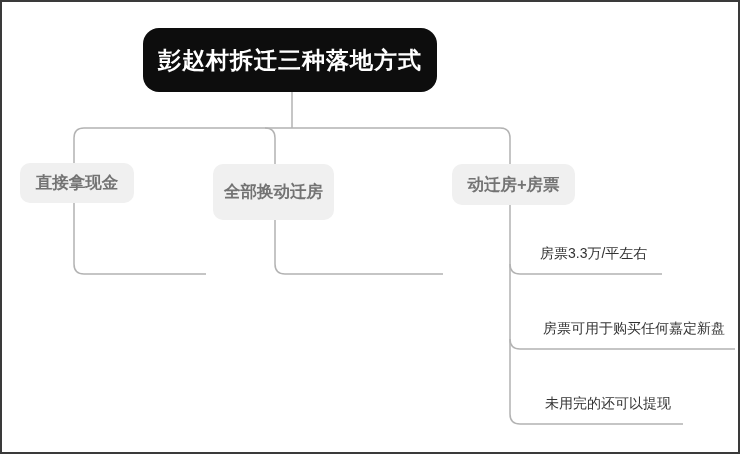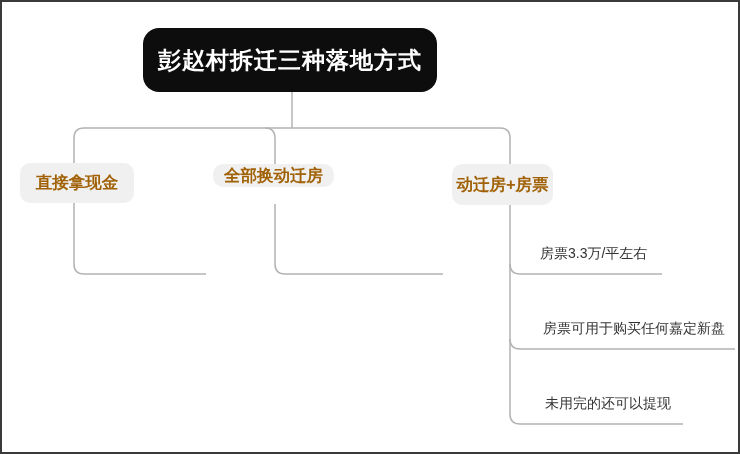--- a/index.html
+++ b/index.html
@@ -35,31 +35,31 @@
     font-weight: 700;
     letter-spacing: 1px;
     display: flex;
     align-items: center;
     justify-content: center;
   }
   .branch-node {
     position: absolute;
     background: #f0f0f0;
     border-radius: 10px;
-    color: #a16207;
+    color: #737373;
     font-size: 16.5px;
     font-weight: 600;
     display: flex;
     align-items: center;
     justify-content: center;
     white-space: nowrap;
   }
   .b1 { left: 18px;  top: 161px; width: 114px; height: 40px; }
-  .b2 { left: 211px; top: 162px; width: 121px; height: 23px; }
-  .b3 { left: 450px; top: 162px; width: 101px; height: 41px; }
+  .b2 { left: 211px; top: 162px; width: 121px; height: 56px; }
+  .b3 { left: 450px; top: 162px; width: 123px; height: 41px; }
   .leaf-note {
     position: absolute;
     color: #333333;
     font-size: 14px;
     white-space: nowrap;
     line-height: 18px;
   }
   .l1 { left: 108px; top: 242px; }
   .l2 { left: 306px; top: 242px; }
   .l3 { left: 538px; top: 242px; }

